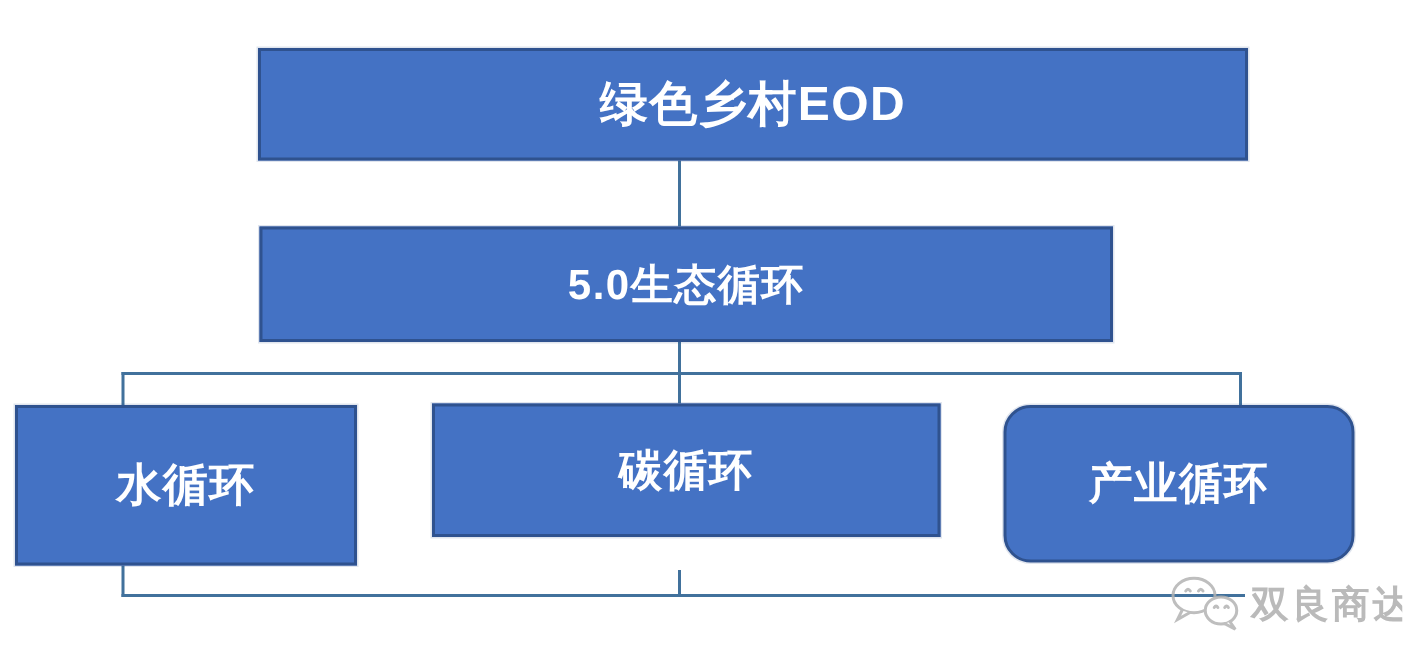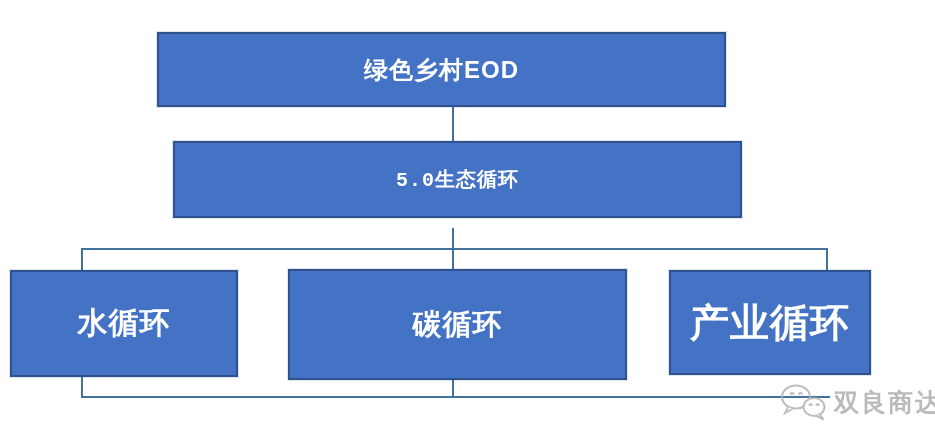--- a/index.html
+++ b/index.html
@@ -21,25 +21,25 @@
   .node{
     position:absolute;
     background:var(--box-fill);
     border:2px solid var(--box-border);
     color:var(--text);
     display:flex;align-items:center;justify-content:center;
     font-weight:bold;
     letter-spacing:1px;
     box-shadow:0 0 0 1px rgba(47,82,143,.15);
   }
-  .node-root   {left:157px;top:32px; width:569px;height:75px;font-size:24px;}
-  .node-level2 {left:173px;top:141px;width:569px;height:77px;font-size:20px;font-family:Liberation Mono, monospace;}
+  .node-root   {left:172px;top:32px; width:660px;height:75px;font-size:32px;}
+  .node-level2 {left:173px;top:151px;width:569px;height:77px;font-size:28px;}
   .node-water  {left:10px; top:270px;width:228px;height:107px;font-size:30px;}
-  .node-carbon {left:288px;top:269px;width:339px;height:111px;font-size:29px;}
-  .node-industry{left:669px;top:270px;width:202px;height:105px;font-size:39px;}
+  .node-carbon {left:288px;top:269px;width:339px;height:89px;font-size:29px;}
+  .node-industry{left:669px;top:270px;width:234px;height:105px;font-size:29px;border-radius:18px;}
   .line{
     position:absolute;
     background:var(--connector);
   }
   .v{width:2px;}
   .h{height:2px;}
   .watermark{
     position:absolute;
     left:778px;top:382px;
     display:flex;align-items:center;gap:4px;

